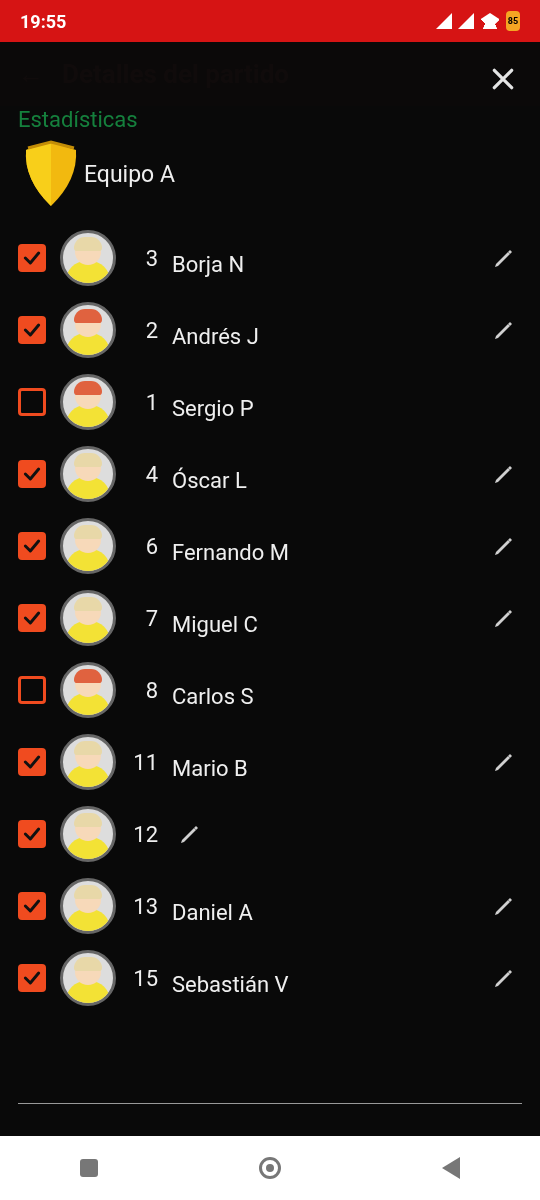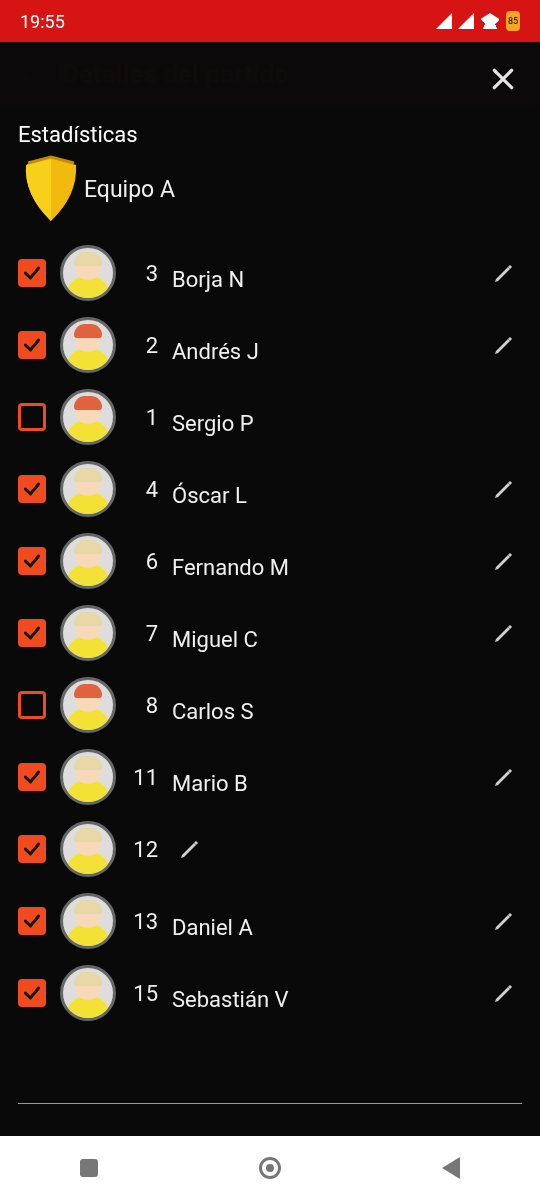--- a/index.html
+++ b/index.html
@@ -13,21 +13,21 @@
   }
   .status-bar {
     height: 42px;
     background: #d61414;
     display: flex;
     align-items: center;
     justify-content: space-between;
     padding: 0 20px;
     color: #fff;
     font-size: 18px;
-    font-weight: 400;
+    font-weight: 700;
   }
   .status-right { display: flex; gap: 6px; align-items: center; }
   .signal-tri {
     width: 0; height: 0;
     border-style: solid;
     border-width: 0 0 16px 16px;
     border-color: transparent transparent #fff transparent;
   }
   .wifi-ic {
     width: 20px; height: 16px;
@@ -68,23 +68,23 @@
   .modal-close {
     position: absolute;
     top: 22px; right: 22px;
     width: 30px; height: 30px;
     display:flex; align-items:center; justify-content:center;
     color: #e4e4e4;
     font-size: 30px;
     cursor: pointer;
   }
   .modal-title {
-    color: #ffffff;
+    color: #15803d;
     font-size: 22px;
-    margin-top: 62px;
+    margin-top: 47px;
     margin-bottom: 6px;
   }
   .team-row {
     display: flex; align-items: center; 
     margin-bottom: 12px;
   }
   .shield {
     width: 66px; height: 72px;
     position: relative;
   }

